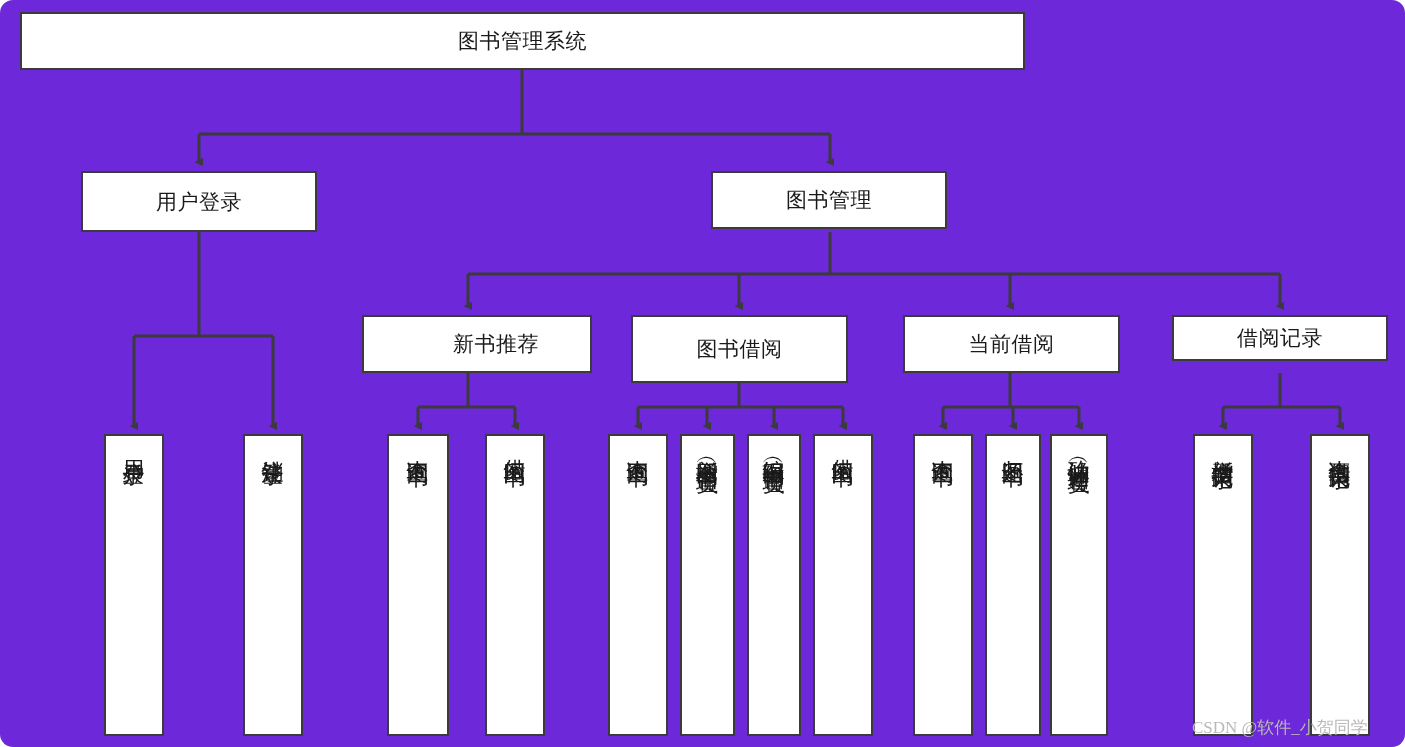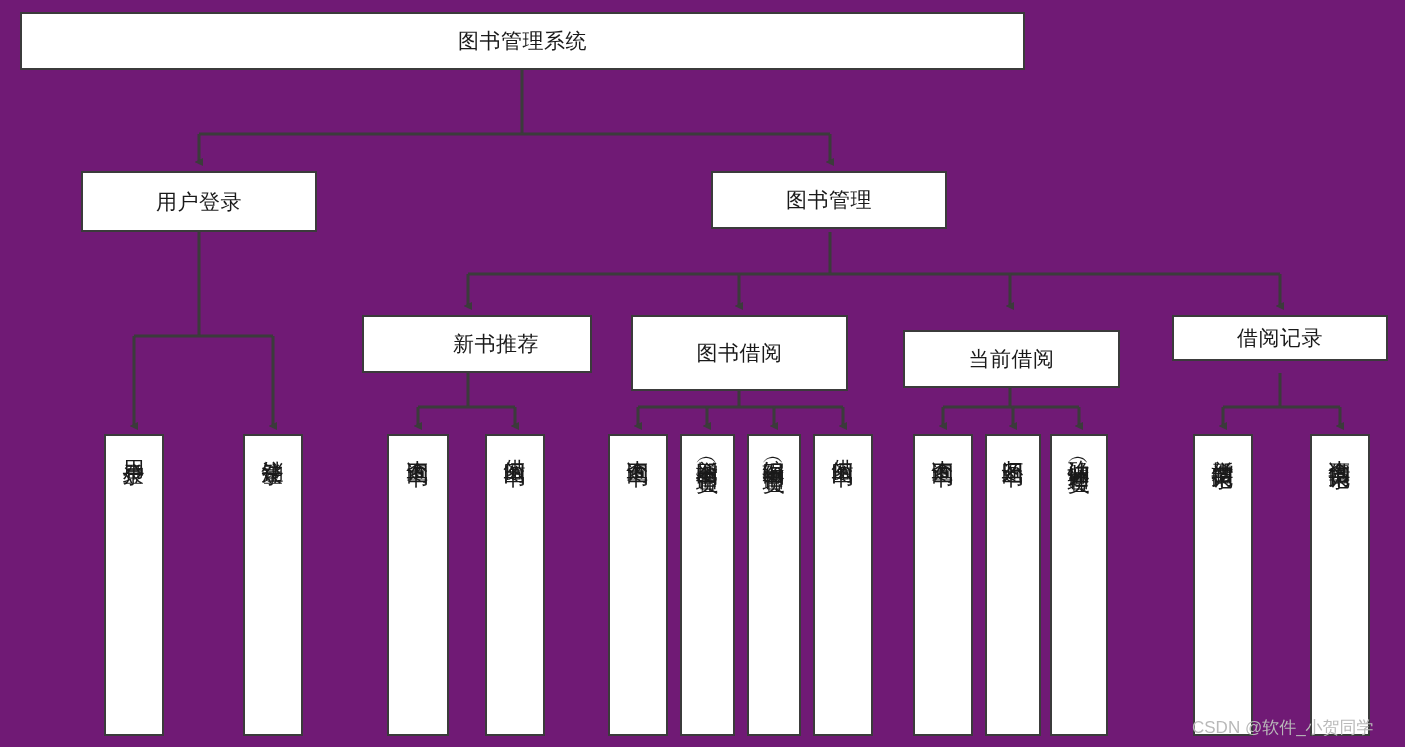--- a/index.html
+++ b/index.html
@@ -10,21 +10,22 @@
   body {
     width: 1405px;
     height: 747px;
     overflow: hidden;
     font-family: "Liberation Sans", "DejaVu Sans", sans-serif;
   }
   #diagram-root {
     position: relative;
     width: 1405px;
     height: 747px;
-    background: #701a75;
+    background: #6d28d9;
+    border-radius: 13px;
   }
   svg#tree-svg {
     position: absolute;
     left: 0;
     top: 0;
     width: 1405px;
     height: 747px;
   }
   .node-box {
     position: absolute;
@@ -57,21 +58,21 @@
     letter-spacing: 2px;
     line-height: 1.05;
   }
   #watermark {
     position: absolute;
     left: 1192px;
     top: 716px;
     font-size: 17px;
     color: #b9b9b9;
     white-space: nowrap;
-    font-family: Liberation Sans, sans-serif;
+    font-family: Liberation Serif, serif;
   }
 </style>
 </head>
 <body>
 
 <div id="diagram-root">
 
   <svg id="tree-svg" viewBox="0 0 1405 747" xmlns="http://www.w3.org/2000/svg">
     <defs>
       <marker id="arrowhead" markerWidth="9" markerHeight="9" refX="4.5" refY="4.5" orient="auto" markerUnits="userSpaceOnUse">
@@ -129,24 +130,24 @@
   <div class="node-box horiz" style="left: 81px; top: 171px; width: 236px; height: 61px;">
     <span class="node-label">用户登录</span>
   </div>
   <div class="node-box horiz" style="left: 711px; top: 171px; width: 236px; height: 58px;">
     <span class="node-label">图书管理</span>
   </div>
 
   <div class="node-box horiz" style="left: 362px; top: 315px; width: 230px; height: 58px; padding-left: 38px;">
     <span class="node-label">新书推荐</span>
   </div>
-  <div class="node-box horiz" style="left: 631px; top: 315px; width: 217px; height: 76px;">
+  <div class="node-box horiz" style="left: 631px; top: 315px; width: 217px; height: 68px;">
     <span class="node-label">图书借阅</span>
   </div>
-  <div class="node-box horiz" style="left: 903px; top: 315px; width: 217px; height: 58px; margin-top: 15px;">
+  <div class="node-box horiz" style="left: 903px; top: 315px; width: 217px; height: 58px;">
     <span class="node-label">当前借阅</span>
   </div>
   <div class="node-box horiz" style="left: 1172px; top: 315px; width: 216px; height: 46px;">
     <span class="node-label">借阅记录</span>
   </div>
 
   <div class="node-box vert" style="left: 104px; top: 434px; width: 60px; height: 302px;">
     <span class="node-label">用户登录</span>
   </div>
   <div class="node-box vert" style="left: 243px; top: 434px; width: 60px; height: 302px;">

